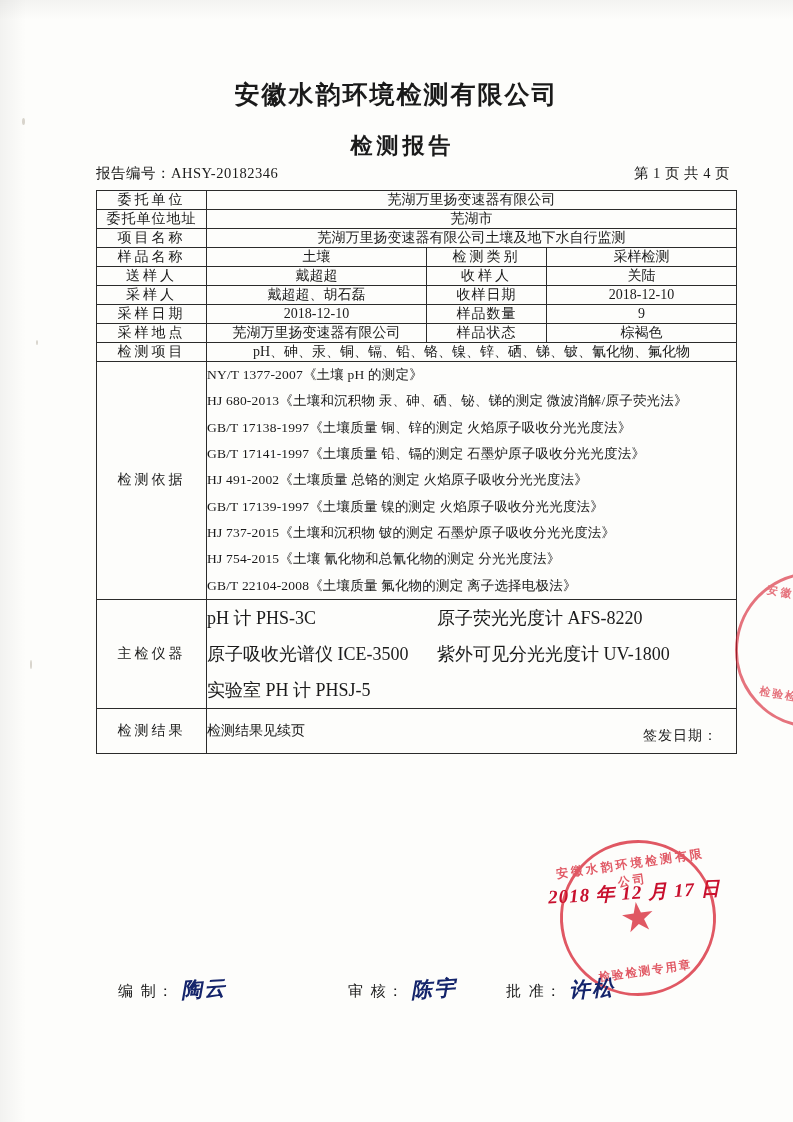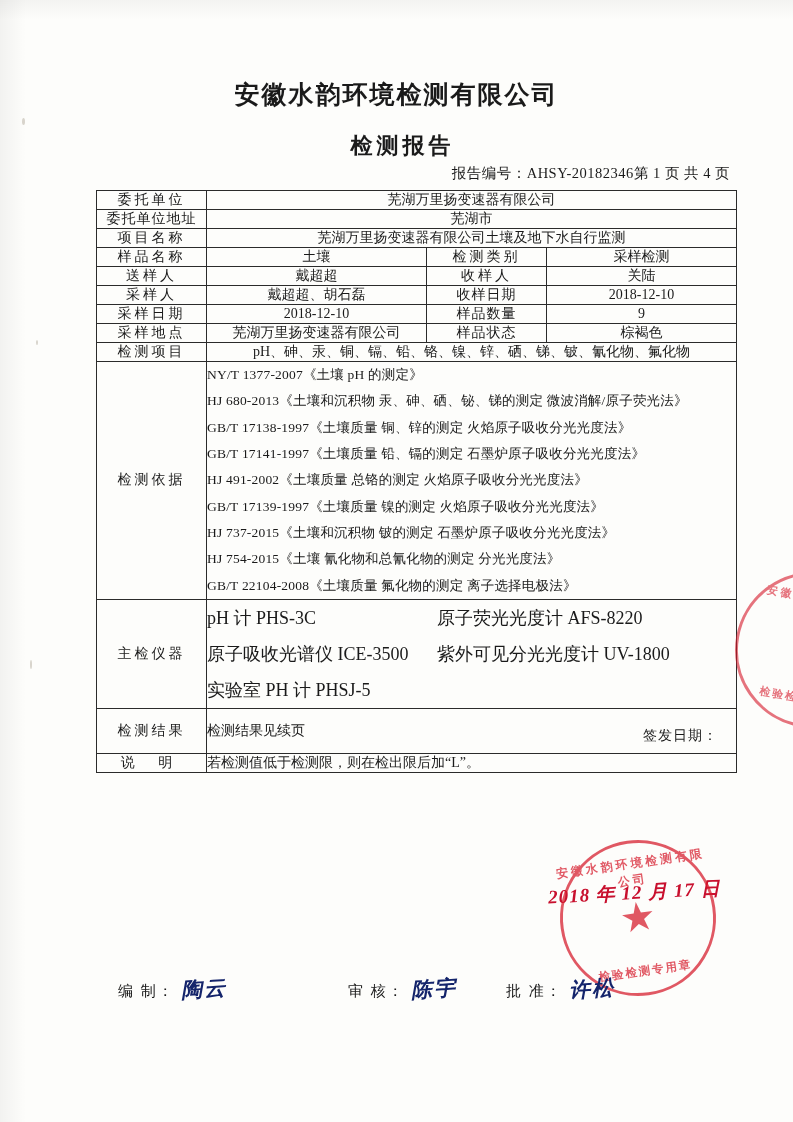--- a/index.html
+++ b/index.html
@@ -65,21 +65,21 @@
     margin-left: 12px;
   }
 
   .meta-row {
     position: absolute;
     top: 164px;
     left: 96px;
     width: 640px;
     font-size: 14.5px;
     display: flex;
-    justify-content: flex-end;
+    justify-content: space-between;
     align-items: baseline;
   }
   .meta-left { letter-spacing: 0.5px; }
   .meta-right { letter-spacing: 0.5px; padding-right: 6px; }
 
   table.main {
     position: absolute;
     left: 96px;
     top: 190px;
     width: 640px;
@@ -348,24 +348,20 @@
           </div>
         </td>
       </tr>
       <tr>
         <td class="lbl">检测结果</td>
         <td class="result-cell" colspan="3">
           <span>检测结果见续页</span>
           <span class="sign-date">签发日期：</span>
         </td>
       </tr>
-      <tr>
-        <td class="lbl lbl-spread">说    明</td>
-        <td class="note-cell" colspan="3">若检测值低于检测限，则在检出限后加“L”。</td>
-      </tr>
     </tbody>
   </table>
 
   <div class="red-date" style="left:548px;top:880px;">2018 年  12 月 17 日</div>
 
   <div class="stamp stamp-main">
     <div class="ring-text">
       <div class="stamp-arc stamp-arc-top">安徽水韵环境检测有限公司</div>
       <div class="stamp-star">★</div>
       <div class="stamp-arc stamp-arc-bottom">检验检测专用章</div>

